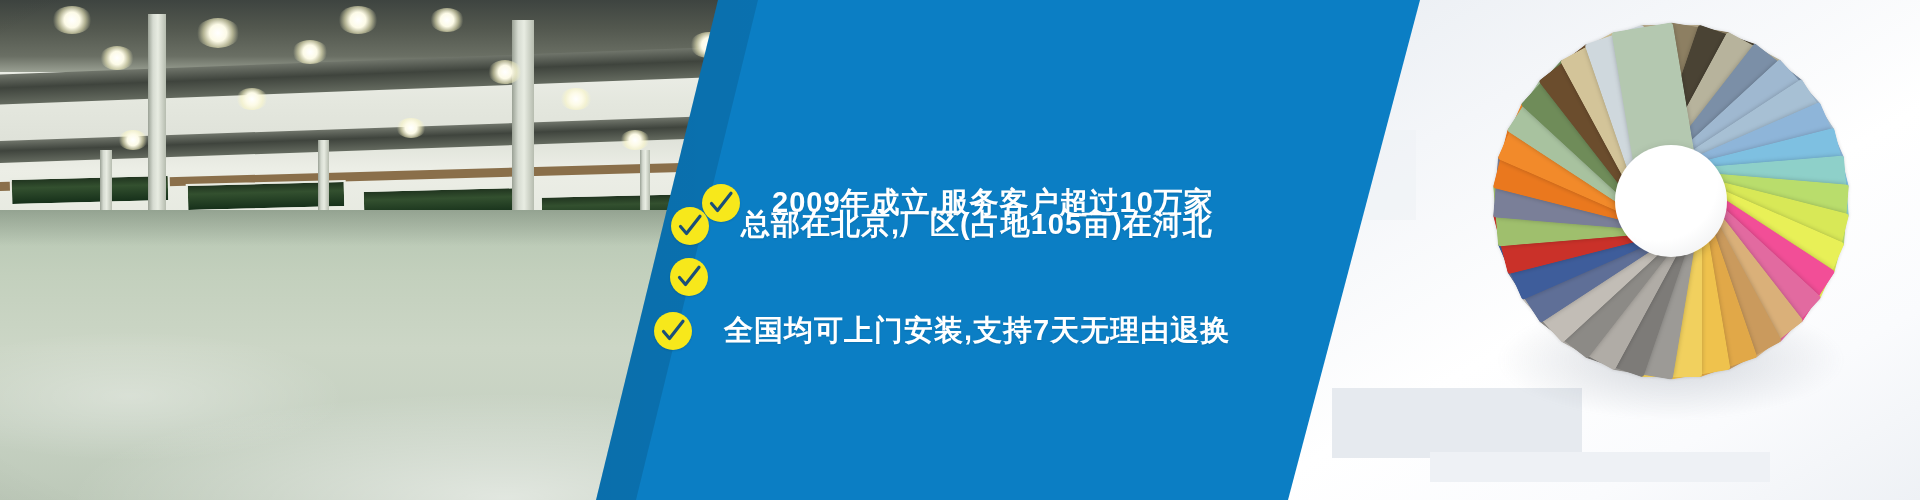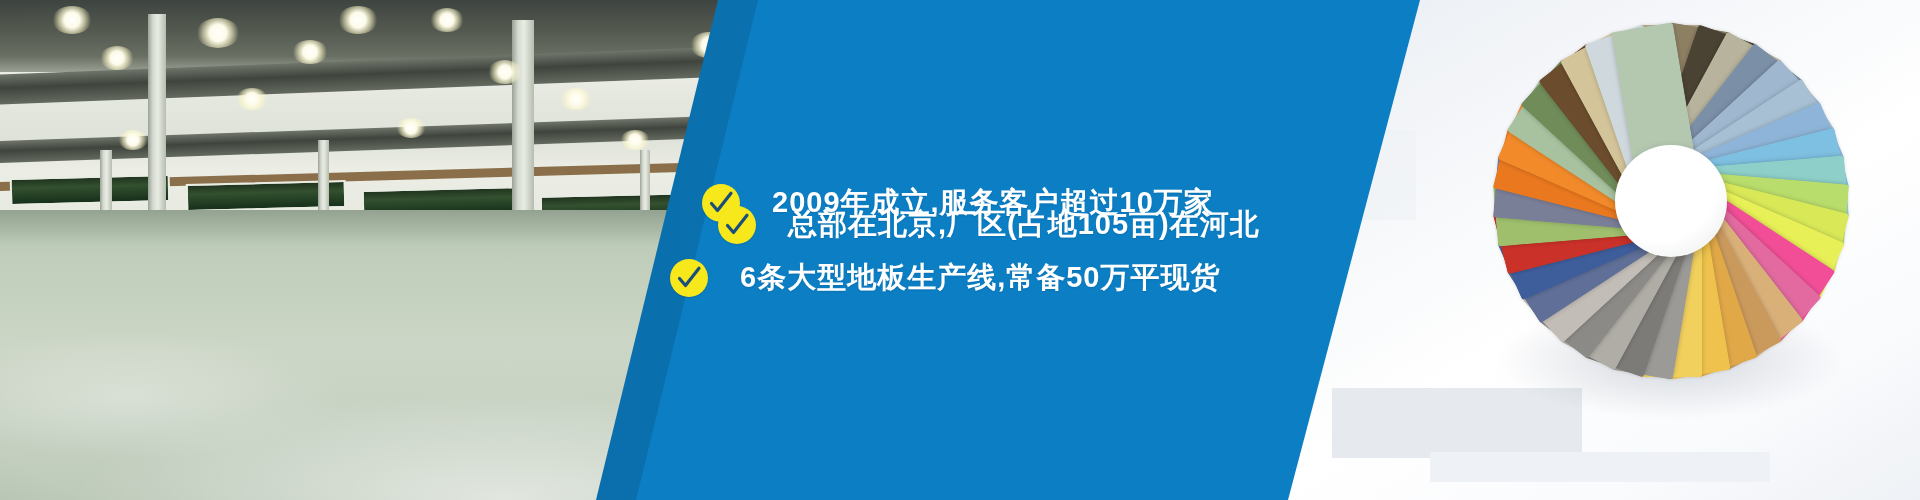--- a/index.html
+++ b/index.html
@@ -127,21 +127,21 @@
     box-shadow:0 1px 2px rgba(0,0,0,.12);
   }
   .bullet .chk svg{position:absolute;left:6px;top:6px;}
   .bullet .btxt{
     margin-left:32px;
     font-size:29px;font-weight:bold;color:#ffffff;
     letter-spacing:1px;
     text-shadow:0 1px 2px rgba(0,0,0,.10);
   }
   .b1{left:702px;top:135px;margin-top:48px;}
-  .b2{left:718px;top:205px;}
+  .b2{left:671px;top:205px;align-items:flex-end;}
   .b3{left:670px;top:258px;}
   .b4{left:654px;top:311px;}
 </style>
 </head>
 <body>
 
 <div id="banner">
 
   <div class="photo">
     <div class="ph-wall"></div>
@@ -267,18 +267,25 @@
       </span>
       <span class="btxt">总部在北京,厂区(占地105亩)在河北</span>
     </div>
 
     <div class="bullet b3">
       <span class="chk">
         <svg width="26" height="26" viewBox="0 0 26 26" aria-hidden="true">
           <path d="M3.5 13.5 L9.5 20.5 L23 3.2" fill="none" stroke="#1a4f7a" stroke-width="3.2" stroke-linecap="round" stroke-linejoin="round"></path>
         </svg>
       </span>
-      <span class="btxt">6条大型地板生产线,常备50万平现货</span>
-    </div>
-
+    </div>
+
+    <div class="bullet b4">
+      <span class="chk">
+        <svg width="26" height="26" viewBox="0 0 26 26" aria-hidden="true">
+          <path d="M3.5 13.5 L9.5 20.5 L23 3.2" fill="none" stroke="#1a4f7a" stroke-width="3.2" stroke-linecap="round" stroke-linejoin="round"></path>
+        </svg>
+      </span>
+      <span class="btxt">全国均可上门安装,支持7天无理由退换</span>
+    </div>
 
   </div>
 </div>
 
 </body></html>

